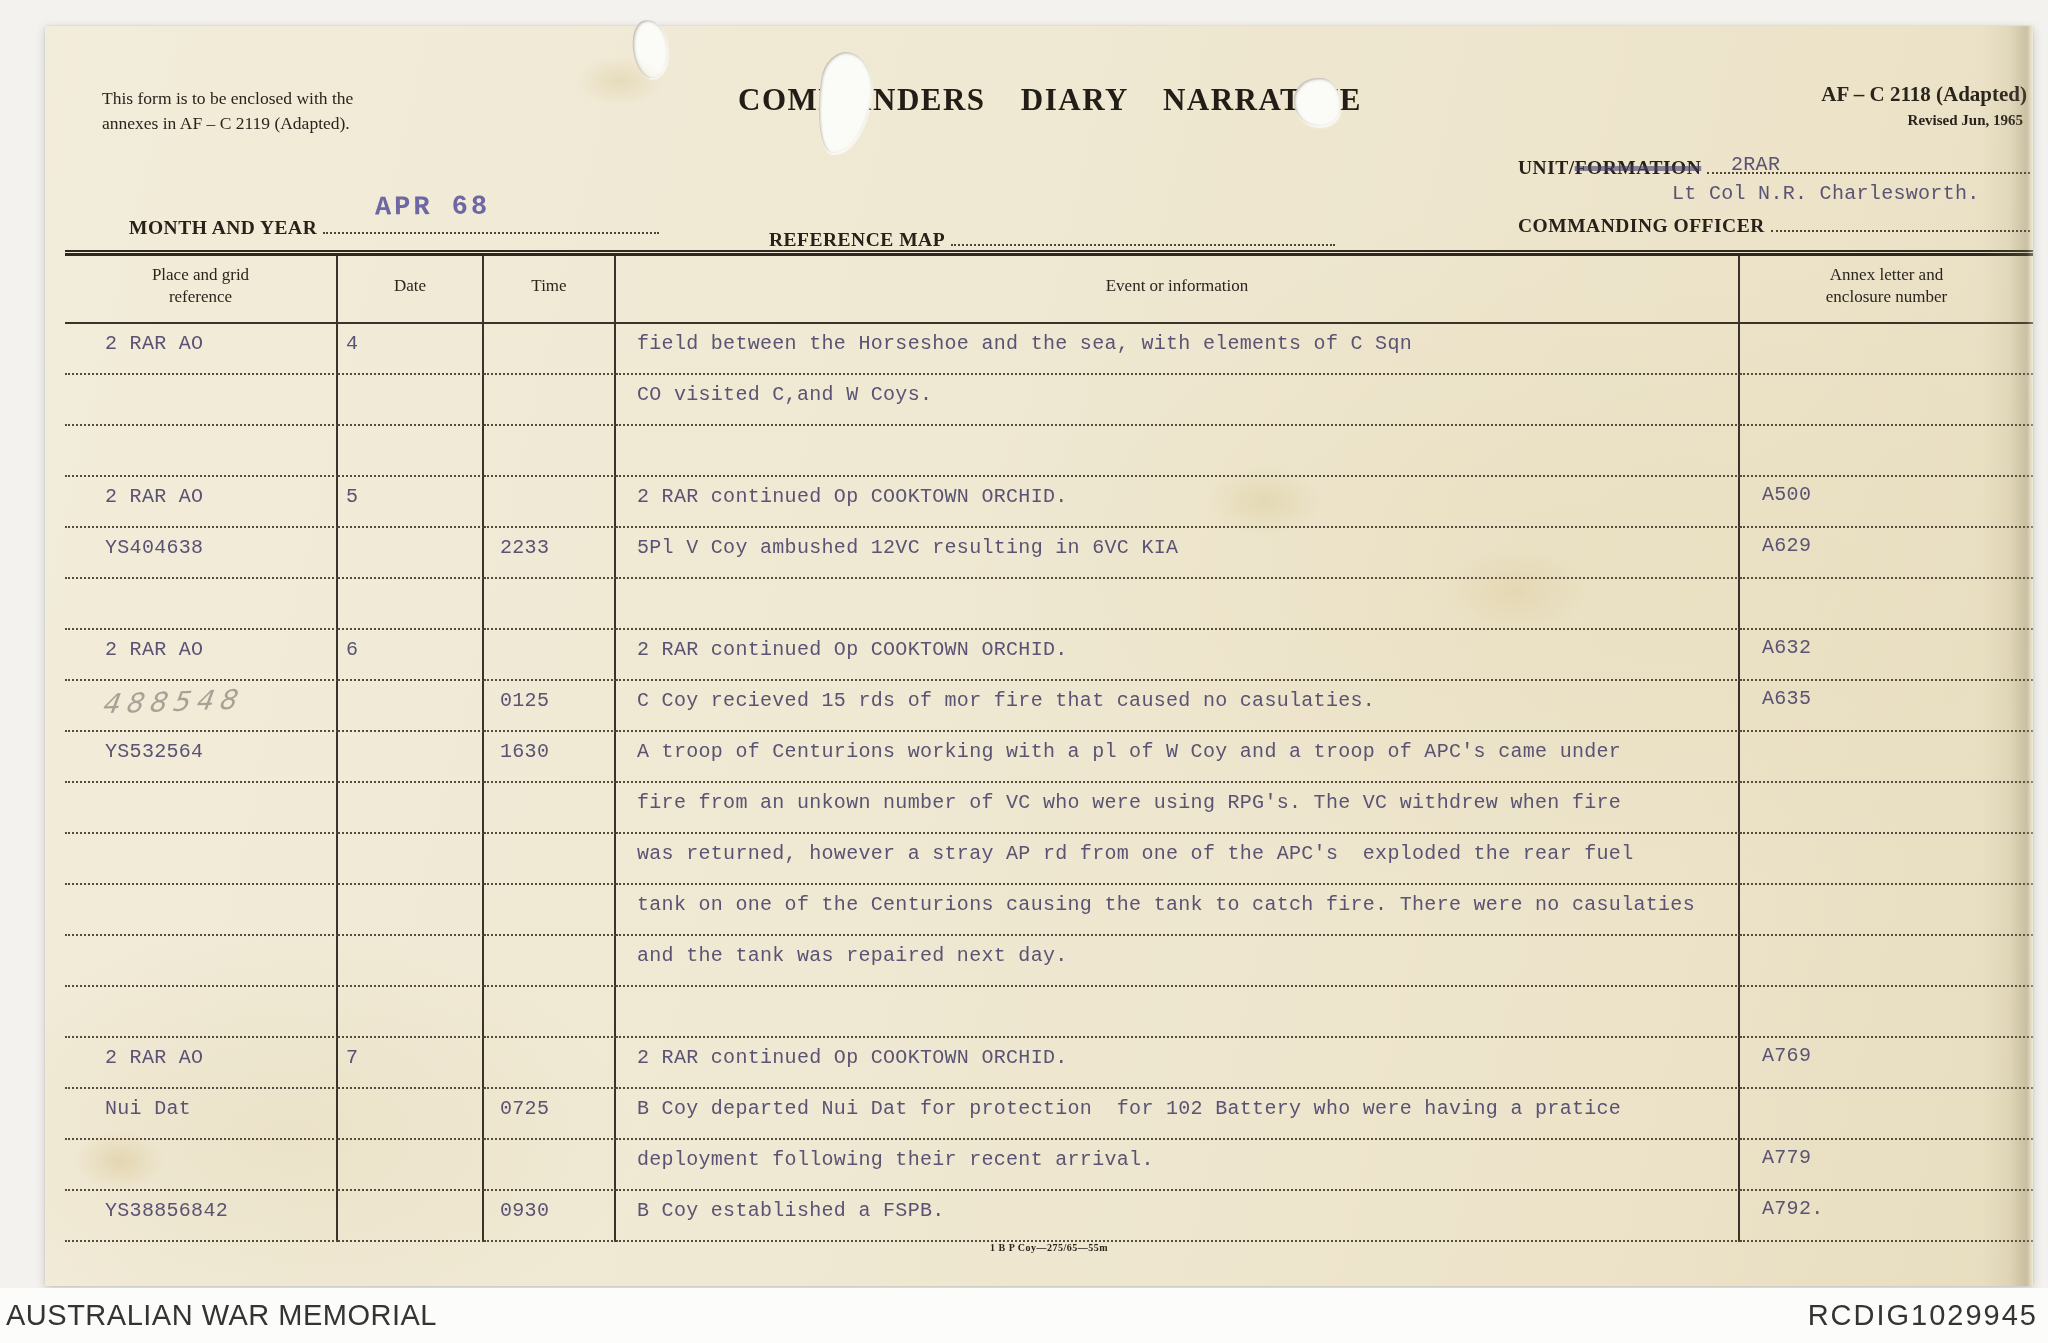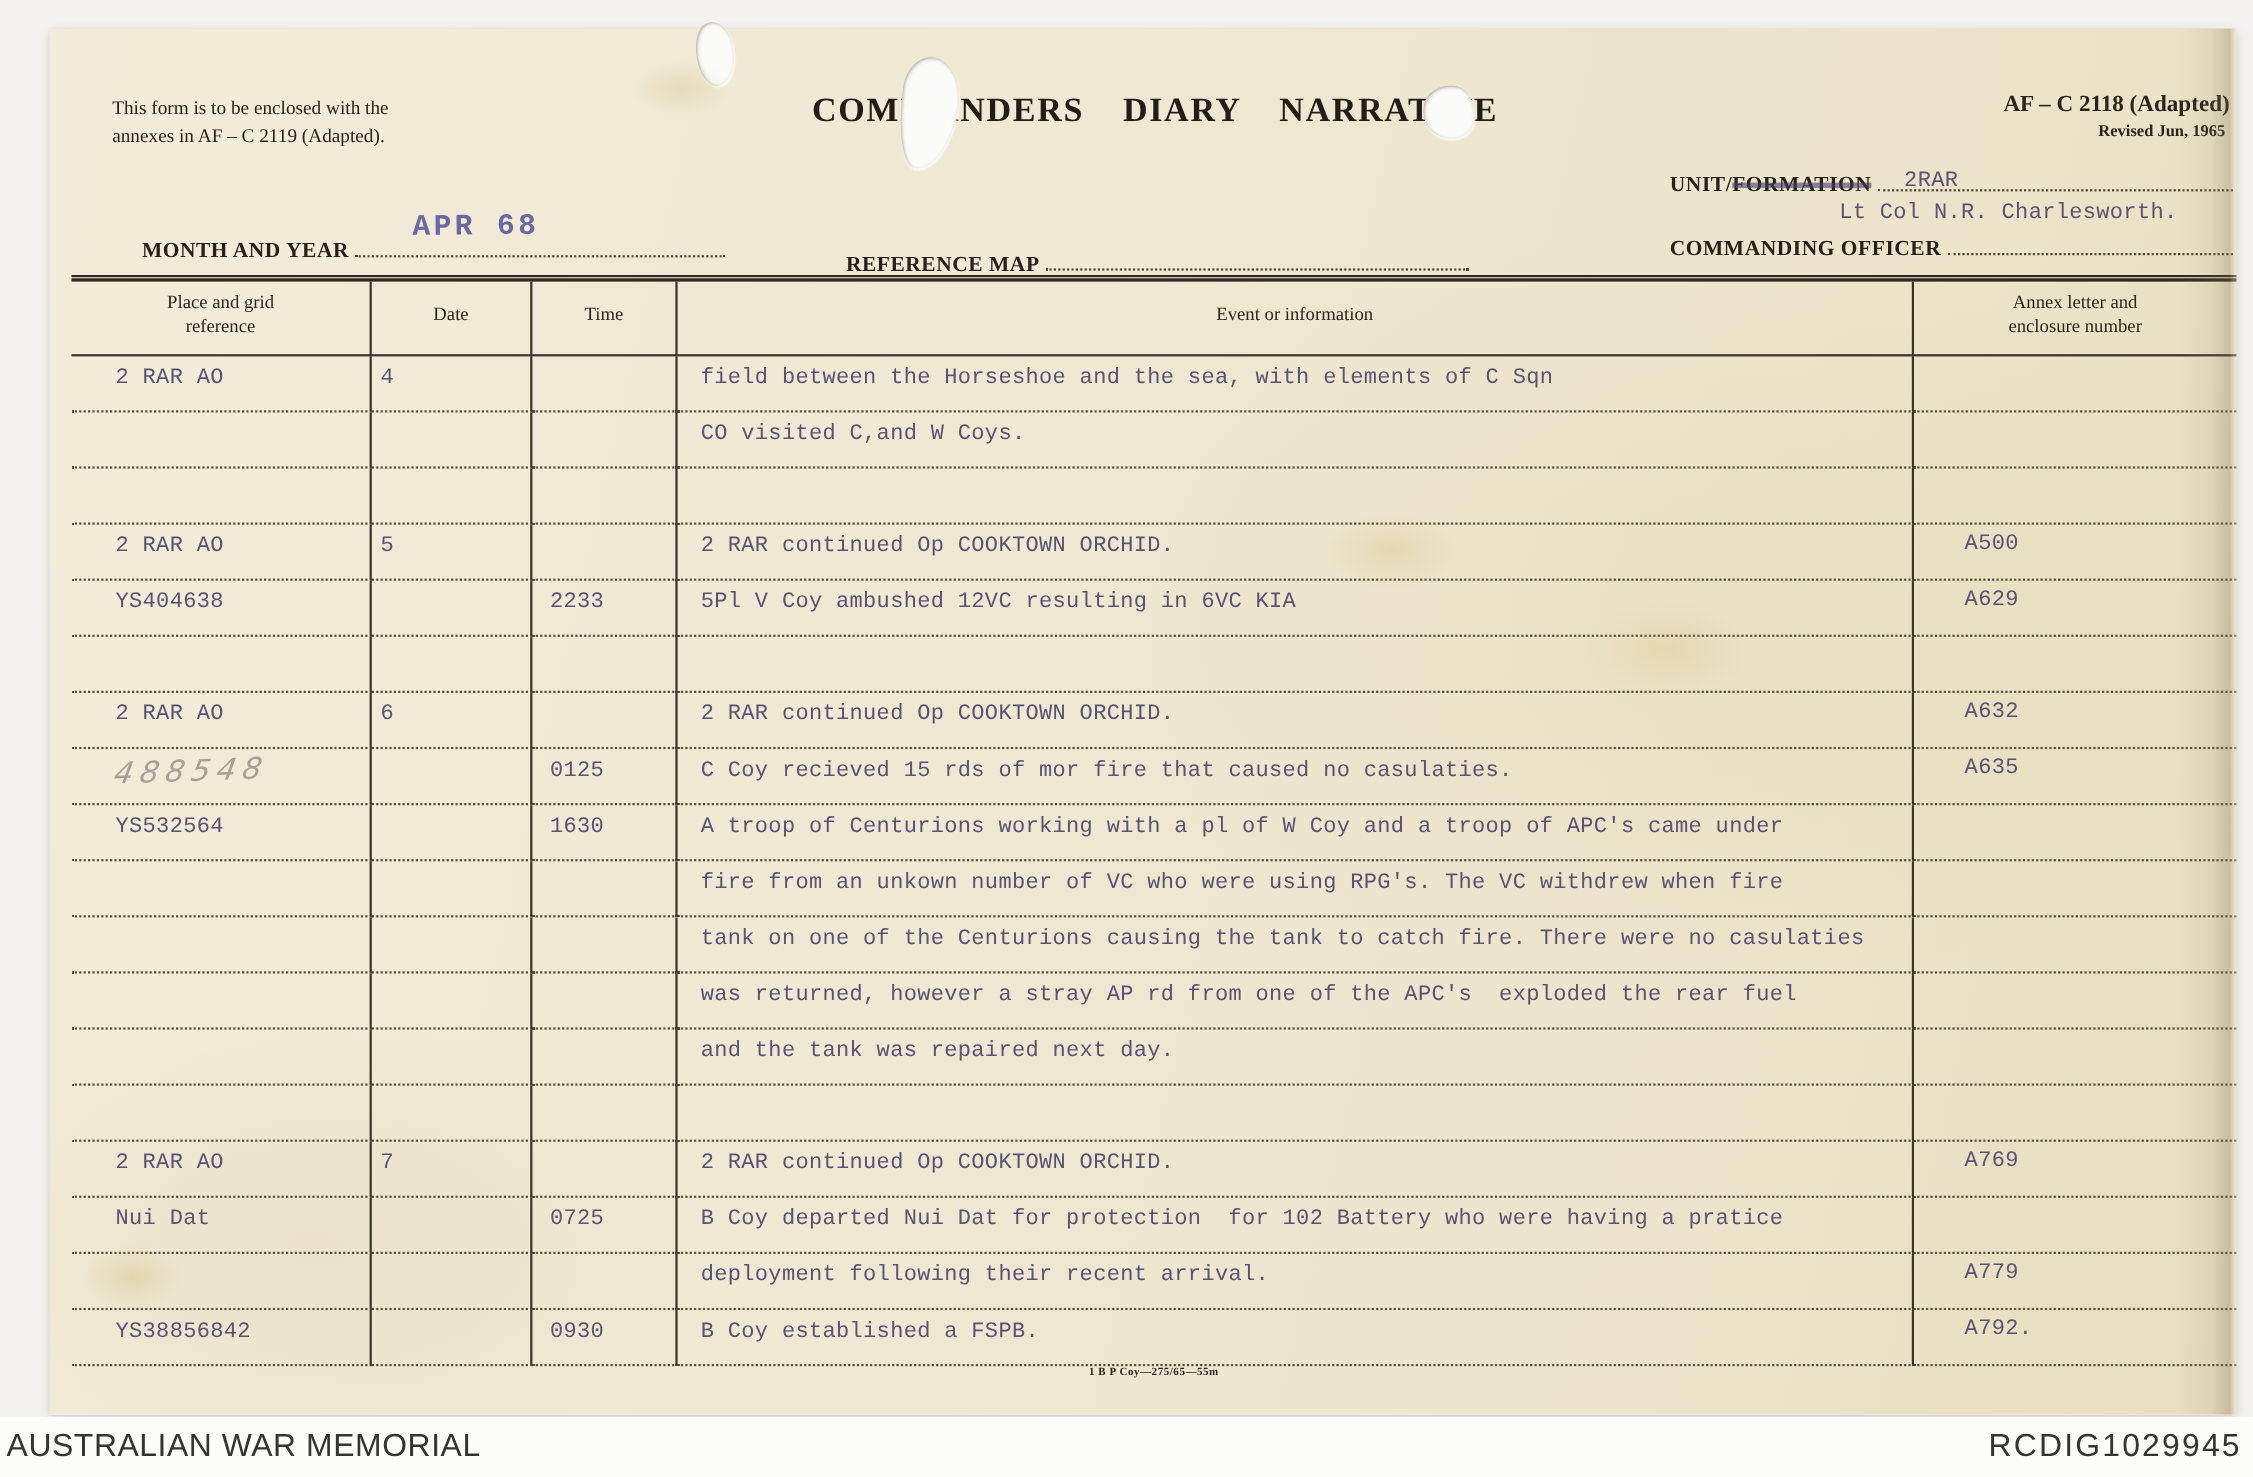--- a/index.html
+++ b/index.html
@@ -68,21 +68,21 @@
                  text-align:center; font-size:17px; line-height:1.3; color:#2b251d; padding-bottom:6px; }
   .cell { border-right:2px solid #3a332a; position:relative; }
   .cell:last-child { border-right:none; }
   .tbody .trow { height:51px; }
   .tbody .cell { border-bottom:2px dotted #554c3d; font-size:20px; }
   .tbody .cell span { display:block; }
   .c-place span { padding:8px 4px 0 40px; }
   .c-date  span { padding:8px 2px 0 8px; }
   .c-time  span { padding:8px 2px 0 16px; }
   .c-event span { padding:8px 4px 0 21px; white-space:pre; }
-  .c-annex span { padding:6px 4px 0 46px; }
+  .c-annex span { padding:6px 4px 0 22px; }
   .pencil { font-family:"DejaVu Sans", sans-serif; font-style:italic; color:#a8a296 !important;
             font-size:27px !important; letter-spacing:6px; transform:skewX(-12deg) rotate(-2deg); padding-top:4px !important; }
   .printnote { position:absolute; left:20px; top:1216px; width:1968px; text-align:center;
                font-size:10px; font-weight:700; color:#2b251d; letter-spacing:.5px; }
 
   
   .strip { position:absolute; left:0; top:1288px; width:2048px; height:55px; background:#fcfcfa;
            display:flex; align-items:center; justify-content:space-between;
            font-family:"Liberation Sans", sans-serif; color:#343432; }
   .strip .left  { font-size:29px; padding-left:6px; letter-spacing:.5px; }
@@ -327,39 +327,39 @@
     <div class="cell c-place">
             <span class="type"></span>
           </div>
     <div class="cell c-date">
             <span class="type"></span>
           </div>
     <div class="cell c-time">
             <span class="type"></span>
           </div>
     <div class="cell c-event">
+            <span class="type">was returned, however a stray AP rd from one of the APC's  exploded the rear fuel</span>
+          </div>
+    <div class="cell c-annex">
+            <span class="type"></span>
+          </div>
+  </div>
+
+  <div class="trow">
+    <div class="cell c-place">
+            <span class="type"></span>
+          </div>
+    <div class="cell c-date">
+            <span class="type"></span>
+          </div>
+    <div class="cell c-time">
+            <span class="type"></span>
+          </div>
+    <div class="cell c-event">
             <span class="type">tank on one of the Centurions causing the tank to catch fire. There were no casulaties</span>
-          </div>
-    <div class="cell c-annex">
-            <span class="type"></span>
-          </div>
-  </div>
-
-  <div class="trow">
-    <div class="cell c-place">
-            <span class="type"></span>
-          </div>
-    <div class="cell c-date">
-            <span class="type"></span>
-          </div>
-    <div class="cell c-time">
-            <span class="type"></span>
-          </div>
-    <div class="cell c-event">
-            <span class="type">was returned, however a stray AP rd from one of the APC's  exploded the rear fuel</span>
           </div>
     <div class="cell c-annex">
             <span class="type"></span>
           </div>
   </div>
 
   <div class="trow">
     <div class="cell c-place">
             <span class="type"></span>
           </div>

